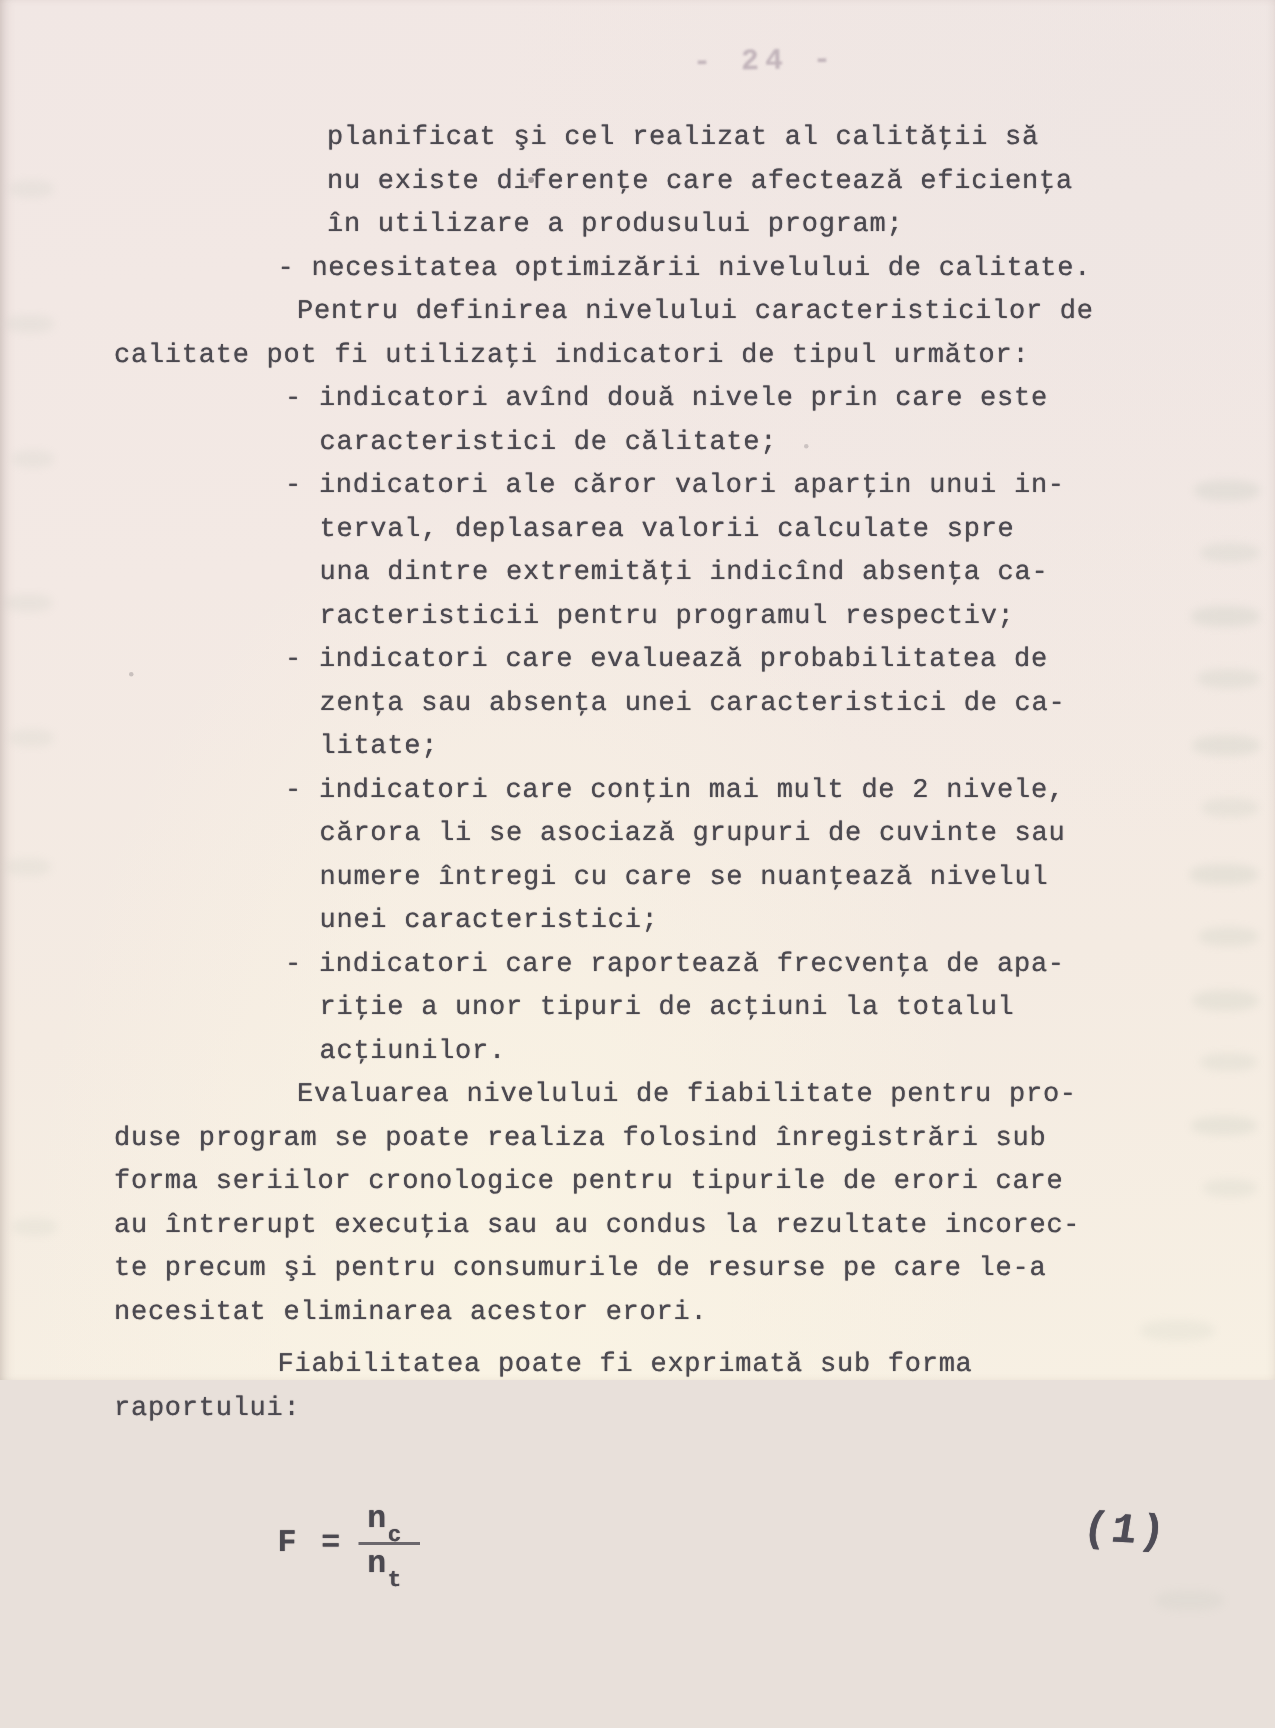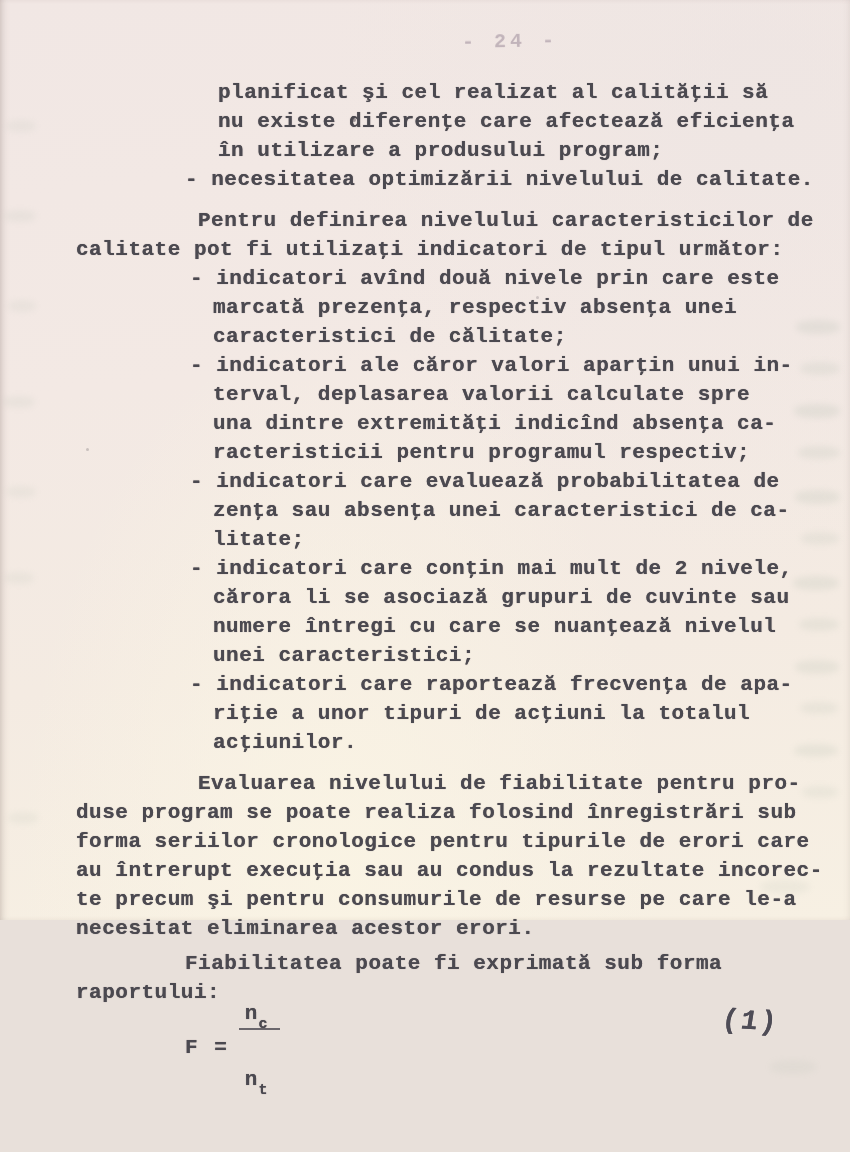--- a/index.html
+++ b/index.html
@@ -20,39 +20,39 @@
     position:absolute;top:30px;left:430px;width:160px;
     font-size:20px;letter-spacing:4px;font-weight:bold;
     color:rgba(148,130,146,.5);
     filter:blur(.6px);
     transform:rotate(-1deg);
     text-align:center;
   }
   .text-flow{position:absolute;top:78px;left:0;width:850px;}
   .line{
     height:29px;line-height:29px;white-space:pre;
-    font-size:21px;font-weight:bold;letter-spacing:.5px;
+    font-size:18px;font-weight:normal;letter-spacing:.5px;
     color:#4b4950;
     text-shadow:0 0 .7px rgba(66,60,66,.85);
   }
   .ind-block{margin-left:218px;}
   .ind-dash{margin-left:185px;}
   .ind-bullet{margin-left:190px;}
   .ind-cont{margin-left:213px;}
-  .ind-para{margin-left:198px;margin-top:12px;}
+  .ind-para{margin-left:198px;}
   .ind-flush{margin-left:76px;}
   .gap{margin-top:6px;}
   .formula{
     position:absolute;top:1002px;left:185px;
     display:flex;align-items:center;
     font-size:21px;font-weight:bold;color:#4b4950;
     text-shadow:0 0 .7px rgba(66,60,66,.85);
   }
   .formula .lhs{margin-right:10px;letter-spacing:2px;}
-  .frac{display:inline-flex;flex-direction:column;align-items:flex-start;gap:36px;}
+  .frac{display:inline-flex;flex-direction:column;align-items:flex-start;}
   .frac .num,.frac .den{line-height:24px;height:24px;padding-left:6px;}
   .frac .num{border-bottom:2px solid rgba(75,73,80,.8);padding-bottom:2px;padding-right:14px;}
   .frac .den{padding-top:2px;text-align:center;}
   .frac sub{font-size:15px;position:relative;top:4px;left:1px;}
   .eq-num{
     position:absolute;top:1006px;left:722px;
     font-size:28px;font-weight:bold;color:#4e4c56;
     transform:rotate(3deg) skewX(-6deg);
     text-shadow:0 0 .6px rgba(70,66,76,.8);
     letter-spacing:2px;
@@ -75,21 +75,20 @@
   <div class="page-number">- 24 -</div>
 
   <div class="text-flow">
       <div class="line ind-block">planificat şi cel realizat al calităţii să</div>
       <div class="line ind-block">nu existe diferenţe care afectează eficienţa</div>
       <div class="line ind-block">în utilizare a produsului program;</div>
       <div class="line ind-dash">- necesitatea optimizării nivelului de calitate.</div>
       <div class="line ind-para">Pentru definirea nivelului caracteristicilor de</div>
       <div class="line ind-flush">calitate pot fi utilizaţi indicatori de tipul următor:</div>
       <div class="line ind-bullet">- indicatori avînd două nivele prin care este</div>
-      <div class="line ind-cont">marcată prezenţa, respectiv absenţa unei</div>
       <div class="line ind-cont">caracteristici de călitate;</div>
       <div class="line ind-bullet">- indicatori ale căror valori aparţin unui in-</div>
       <div class="line ind-cont">terval, deplasarea valorii calculate spre</div>
       <div class="line ind-cont">una dintre extremităţi indicînd absenţa ca-</div>
       <div class="line ind-cont">racteristicii pentru programul respectiv;</div>
       <div class="line ind-bullet">- indicatori care evaluează probabilitatea de</div>
       <div class="line ind-cont">zenţa sau absenţa unei caracteristici de ca-</div>
       <div class="line ind-cont">litate;</div>
       <div class="line ind-bullet">- indicatori care conţin mai mult de 2 nivele,</div>
       <div class="line ind-cont">cărora li se asociază grupuri de cuvinte sau</div>

